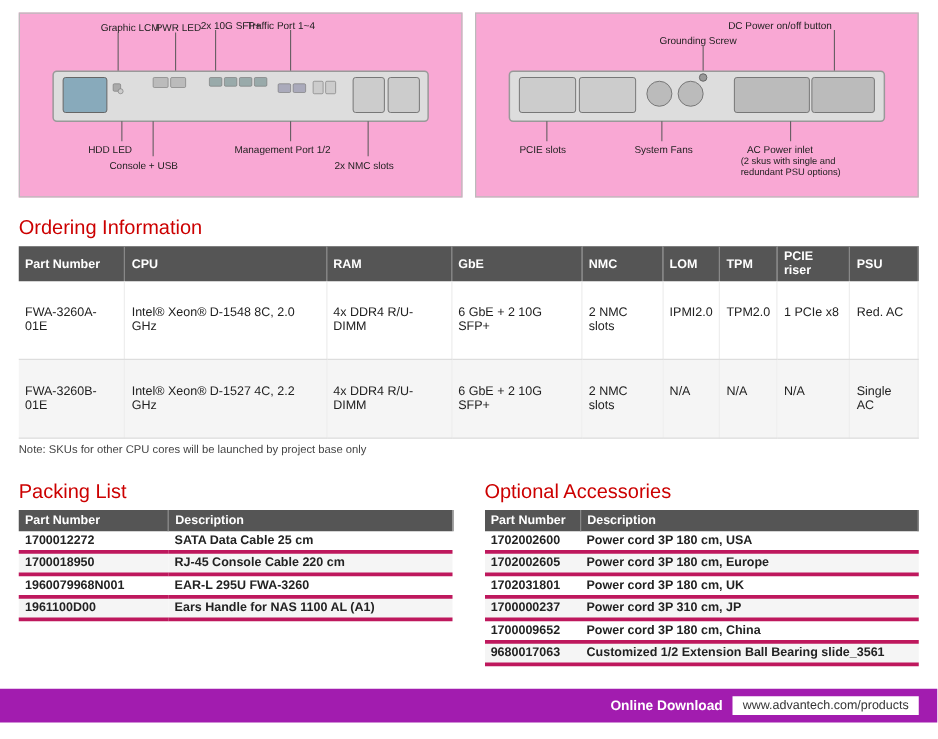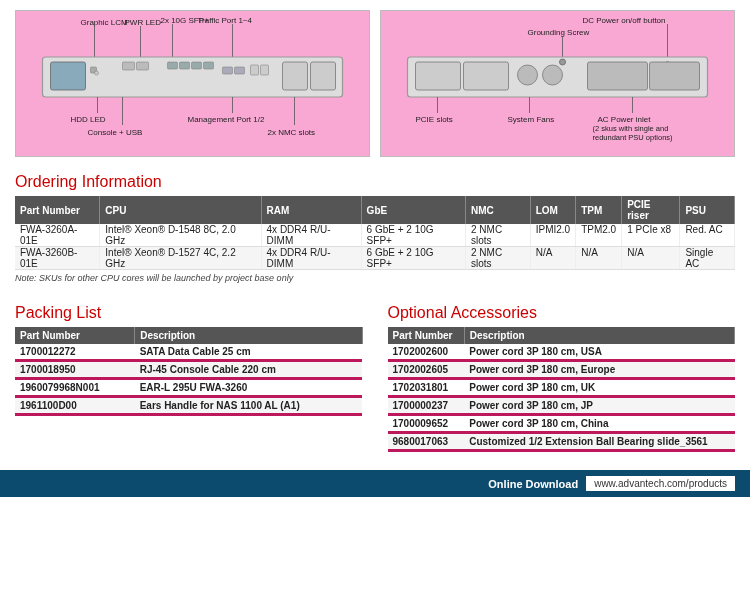--- a/index.html
+++ b/index.html
@@ -29,33 +29,32 @@
     }
     table.info-table th {
       background: #555;
       color: #fff;
       padding: 3px 5px;
       text-align: left;
       font-weight: bold;
       border-right: 1px solid #888;
     }
     table.info-table td {
-      padding: 0 5px;
+      padding: 20px 5px;
       border-bottom: 1px solid #ddd;
       border-right: 1px solid #eee;
       vertical-align: top;
     }
     table.info-table tr:nth-child(even) td {
       background: #f5f5f5;
     }
     .note-text {
       font-size: 9px;
       color: #444;
       margin-top: 3px;
-      font-style: italic;
     }
 
     
     .two-col {
       display: flex;
       gap: 0;
       padding: 0 15px 8px 15px;
     }
     .col-half {
       flex: 1;
@@ -84,21 +83,21 @@
       border-bottom: 3px solid #be185d;
       vertical-align: top;
       font-weight: bold;
     }
     table.small-table tr:nth-child(even) td {
       background: #f5f5f5;
     }
 
     
     .footer-bar {
-      background: #0c4a6e;
+      background: #a21caf;
       color: #fff;
       display: flex;
       align-items: center;
       justify-content: flex-end;
       padding: 6px 15px;
       margin-top: 10px;
     }
     .footer-label {
       font-size: 11px;
       font-weight: bold;
@@ -315,21 +314,21 @@
           <tr>
             <td>1702002605</td>
             <td>Power cord 3P 180 cm, Europe</td>
           </tr>
           <tr>
             <td>1702031801</td>
             <td>Power cord 3P 180 cm, UK</td>
           </tr>
           <tr>
             <td>1700000237</td>
-            <td>Power cord 3P 180 cm, JP</td>
+            <td>Power cord 3P 310 cm, JP</td>
           </tr>
           <tr>
             <td>1700009652</td>
             <td>Power cord 3P 180 cm, China</td>
           </tr>
           <tr>
             <td>9680017063</td>
             <td>Customized 1/2 Extension Ball Bearing slide_3561</td>
           </tr>
         </tbody>

